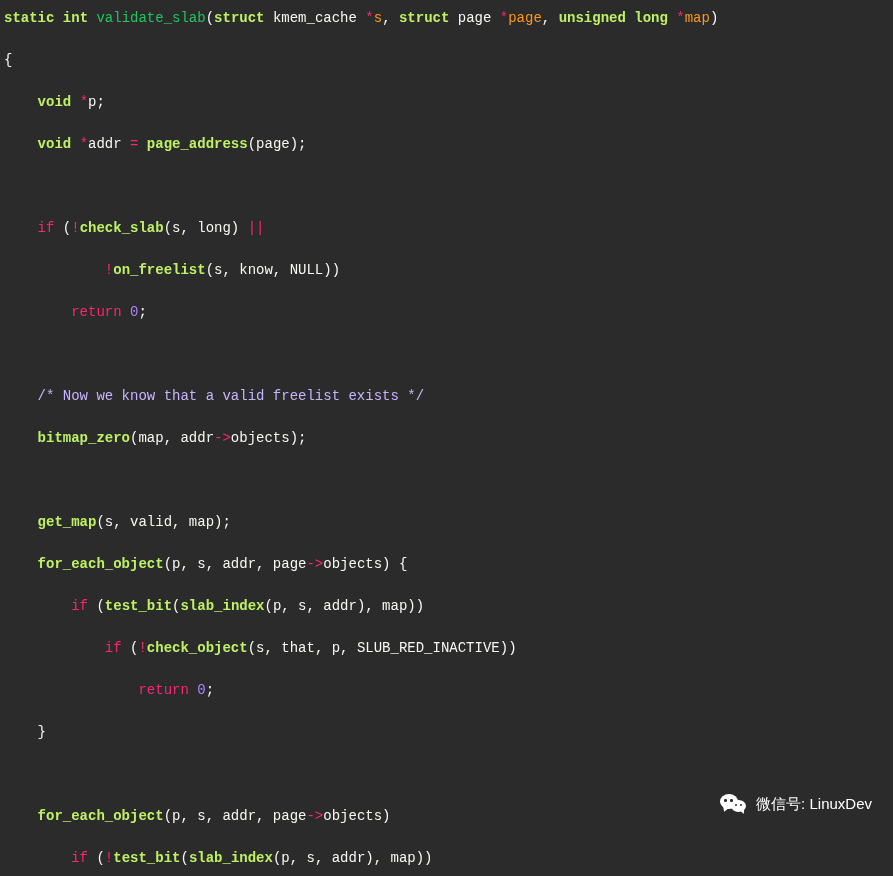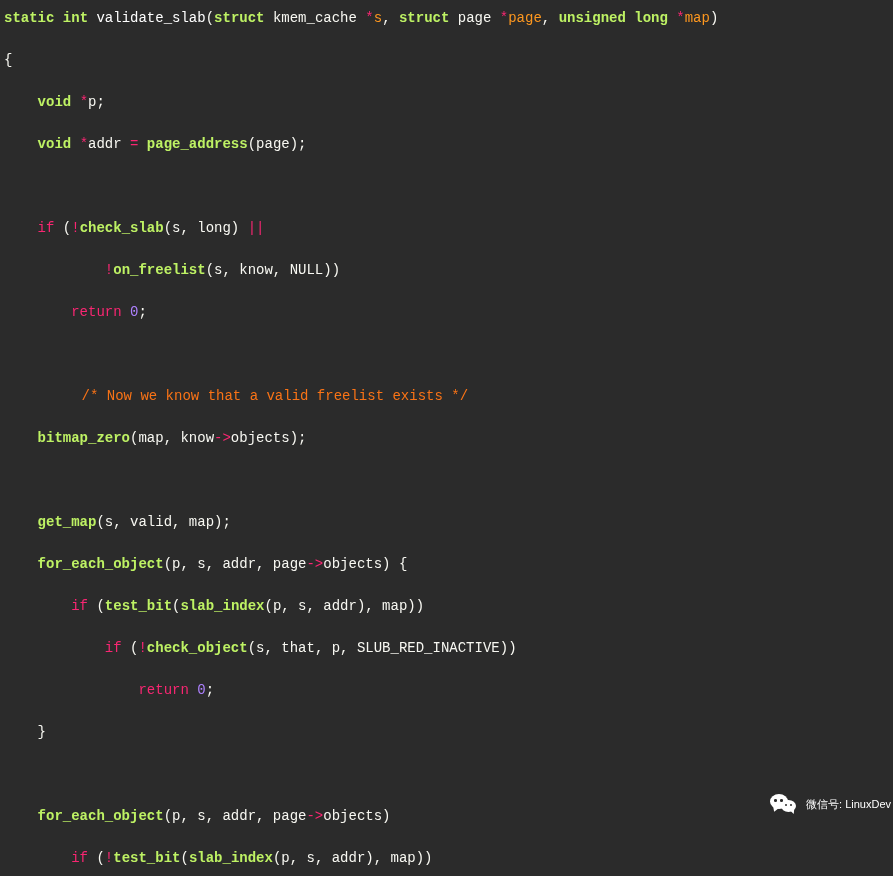--- a/index.html
+++ b/index.html
@@ -14,35 +14,35 @@
     padding: 8px 4px;
     line-height: 1.5;
   }
   pre {
     white-space: pre;
     font-family: inherit;
   }
   .white { color: #f8f8f2; }
   .cyan { color: #bef264; font-weight: bold; }
   .pink { color: #f92672; }
-  .green { color: #ffffff; }
+  .green { color: #22c55e; }
   .orange { color: #fd971f; }
   .purple { color: #ae81ff; }
-  .grey { color: #f97316; margin-left: 44px; }
+  .grey { color: #c4b5fd; }
 
   .watermark {
     position: absolute;
-    right: 2px;
+    right: 21px;
     bottom: 60px;
     display: flex;
     align-items: center;
     gap: 8px;
     color: #ffffff;
     font-family: sans-serif;
-    font-size: 11px;
+    font-size: 15px;
   }
   .watermark .wechat-icon {
     width: 28px;
     height: 24px;
     position: relative;
   }
   .watermark .wechat-icon .bubble1 {
     position: absolute;
     width: 18px;
     height: 15px;
@@ -110,21 +110,21 @@
     <span class="pink">if</span><span class="white"> (</span><span class="pink">!</span><span class="cyan">check_slab</span><span class="white">(s, long) </span><span class="pink">||</span>
 
             <span class="pink">!</span><span class="cyan">on_freelist</span><span class="white">(s, know, NULL))</span>
 
         <span class="pink">return</span><span class="purple"> 0</span><span class="white">;</span>
 
 
 
     <span class="grey">/* Now we know that a valid freelist exists */</span>
 
-    <span class="cyan">bitmap_zero</span><span class="white">(map, know</span><span class="pink">-&gt;</span><span class="white">objects</span><span class="white">);</span>
+    <span class="cyan">bitmap_zero</span><span class="white">(map, addr</span><span class="pink">-&gt;</span><span class="white">objects</span><span class="white">);</span>
 
 
 
     <span class="cyan">get_map</span><span class="white">(s, valid, map);</span>
 
     <span class="cyan">for_each_object</span><span class="white">(p, s, addr, page</span><span class="pink">-&gt;</span><span class="white">objects</span><span class="white">) {</span>
 
         <span class="pink">if</span><span class="white"> (</span><span class="cyan">test_bit</span><span class="white">(</span><span class="cyan">slab_index</span><span class="white">(p, s, addr), map))</span>
 
             <span class="pink">if</span><span class="white"> (</span><span class="pink">!</span><span class="cyan">check_object</span><span class="white">(s, that, p, SLUB_RED_INACTIVE))</span>

